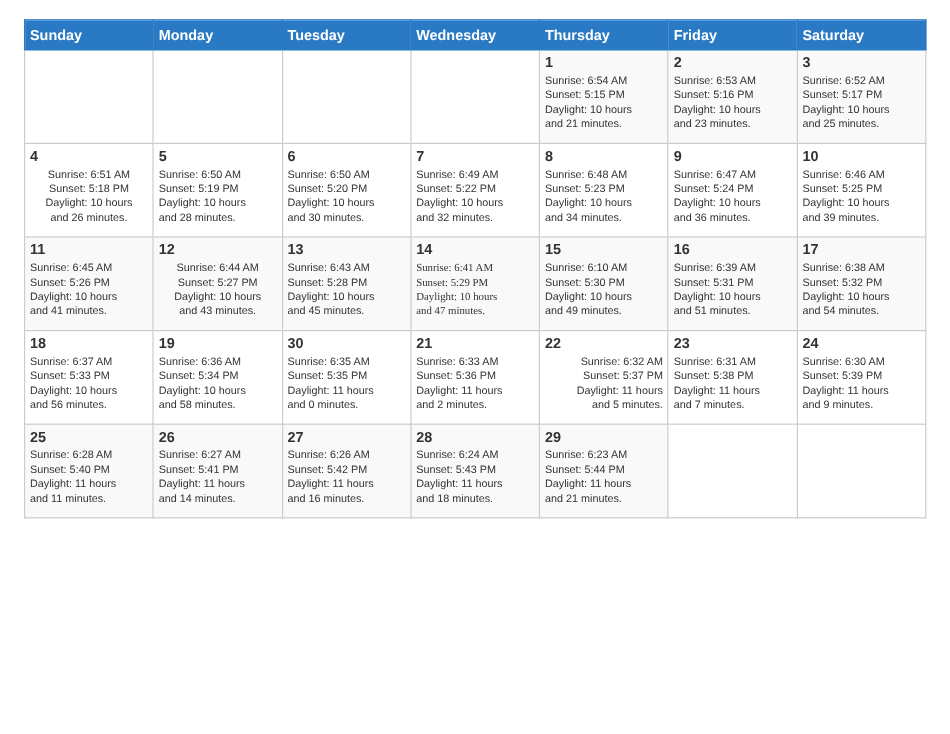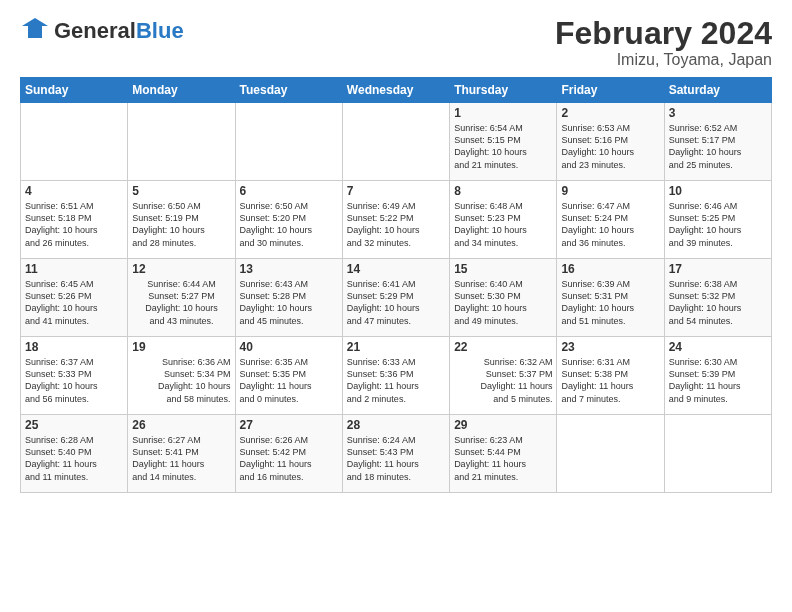--- a/index.html
+++ b/index.html
@@ -85,37 +85,20 @@
       color: #333;
     }
     .empty-cell {
       background: #fff !important;
     }
   </style>
 </head>
 <body>
 
 <div class="page">
-  <div class="header">
-    <div class="logo">
-      <div class="logo-row">
-
-        <svg width="30" height="30" viewBox="0 0 30 30">
-          <path d="M15 2 L28 10 L22 10 L22 22 L8 22 L8 10 L2 10 Z" fill="#2979c4"></path>
-        </svg>
-        <span style="font-size:22px;font-weight:bold;">
-          <span style="color:#333;">General</span><span style="color:#2979c4;">Blue</span>
-        </span>
-      </div>
-    </div>
-    <div class="title-block">
-      <h1>February 2024</h1>
-      <h2>Imizu, Toyama, Japan</h2>
-    </div>
-  </div>
 
   <table>
     <thead>
       <tr>
       <th>Sunday</th>
           <th>Monday</th>
           <th>Tuesday</th>
           <th>Wednesday</th>
           <th>Thursday</th>
           <th>Friday</th>
@@ -146,21 +129,21 @@
             <span class="day-num">3</span>
             <div class="day-info" style="white-space: pre-line;">Sunrise: 6:52 AM
 Sunset: 5:17 PM
 Daylight: 10 hours
 and 25 minutes.</div>
           </td>
         </tr>
         <tr>
           <td>
             <span class="day-num">4</span>
-            <div class="day-info" style="white-space: pre-line;">Sunrise: 6:51 AM
+            <div class="day-info" style="white-space: pre-line; text-align: center;">Sunrise: 6:51 AM
 Sunset: 5:18 PM
 Daylight: 10 hours
 and 26 minutes.</div>
           </td>
           <td>
             <span class="day-num">5</span>
             <div class="day-info" style="white-space: pre-line;">Sunrise: 6:50 AM
 Sunset: 5:19 PM
 Daylight: 10 hours
 and 28 minutes.</div>
@@ -218,28 +201,28 @@
           </td>
           <td>
             <span class="day-num">13</span>
             <div class="day-info" style="white-space: pre-line;">Sunrise: 6:43 AM
 Sunset: 5:28 PM
 Daylight: 10 hours
 and 45 minutes.</div>
           </td>
           <td>
             <span class="day-num">14</span>
-            <div class="day-info" style="white-space: pre-line;">Sunrise: 6:41 AM
+            <div class="day-info" style="white-space: pre-line; font-family: Liberation Serif, serif;">Sunrise: 6:41 AM
 Sunset: 5:29 PM
 Daylight: 10 hours
 and 47 minutes.</div>
           </td>
           <td>
             <span class="day-num">15</span>
-            <div class="day-info" style="white-space: pre-line;">Sunrise: 6:40 AM
+            <div class="day-info" style="white-space: pre-line;">Sunrise: 6:10 AM
 Sunset: 5:30 PM
 Daylight: 10 hours
 and 49 minutes.</div>
           </td>
           <td>
             <span class="day-num">16</span>
             <div class="day-info" style="white-space: pre-line;">Sunrise: 6:39 AM
 Sunset: 5:31 PM
 Daylight: 10 hours
 and 51 minutes.</div>
@@ -255,27 +238,27 @@
         <tr>
           <td>
             <span class="day-num">18</span>
             <div class="day-info" style="white-space: pre-line;">Sunrise: 6:37 AM
 Sunset: 5:33 PM
 Daylight: 10 hours
 and 56 minutes.</div>
           </td>
           <td>
             <span class="day-num">19</span>
-            <div class="day-info" style="white-space: pre-line; text-align: right;">Sunrise: 6:36 AM
+            <div class="day-info" style="white-space: pre-line;">Sunrise: 6:36 AM
 Sunset: 5:34 PM
 Daylight: 10 hours
 and 58 minutes.</div>
           </td>
           <td>
-            <span class="day-num">40</span>
+            <span class="day-num">30</span>
             <div class="day-info" style="white-space: pre-line;">Sunrise: 6:35 AM
 Sunset: 5:35 PM
 Daylight: 11 hours
 and 0 minutes.</div>
           </td>
           <td>
             <span class="day-num">21</span>
             <div class="day-info" style="white-space: pre-line;">Sunrise: 6:33 AM
 Sunset: 5:36 PM
 Daylight: 11 hours

